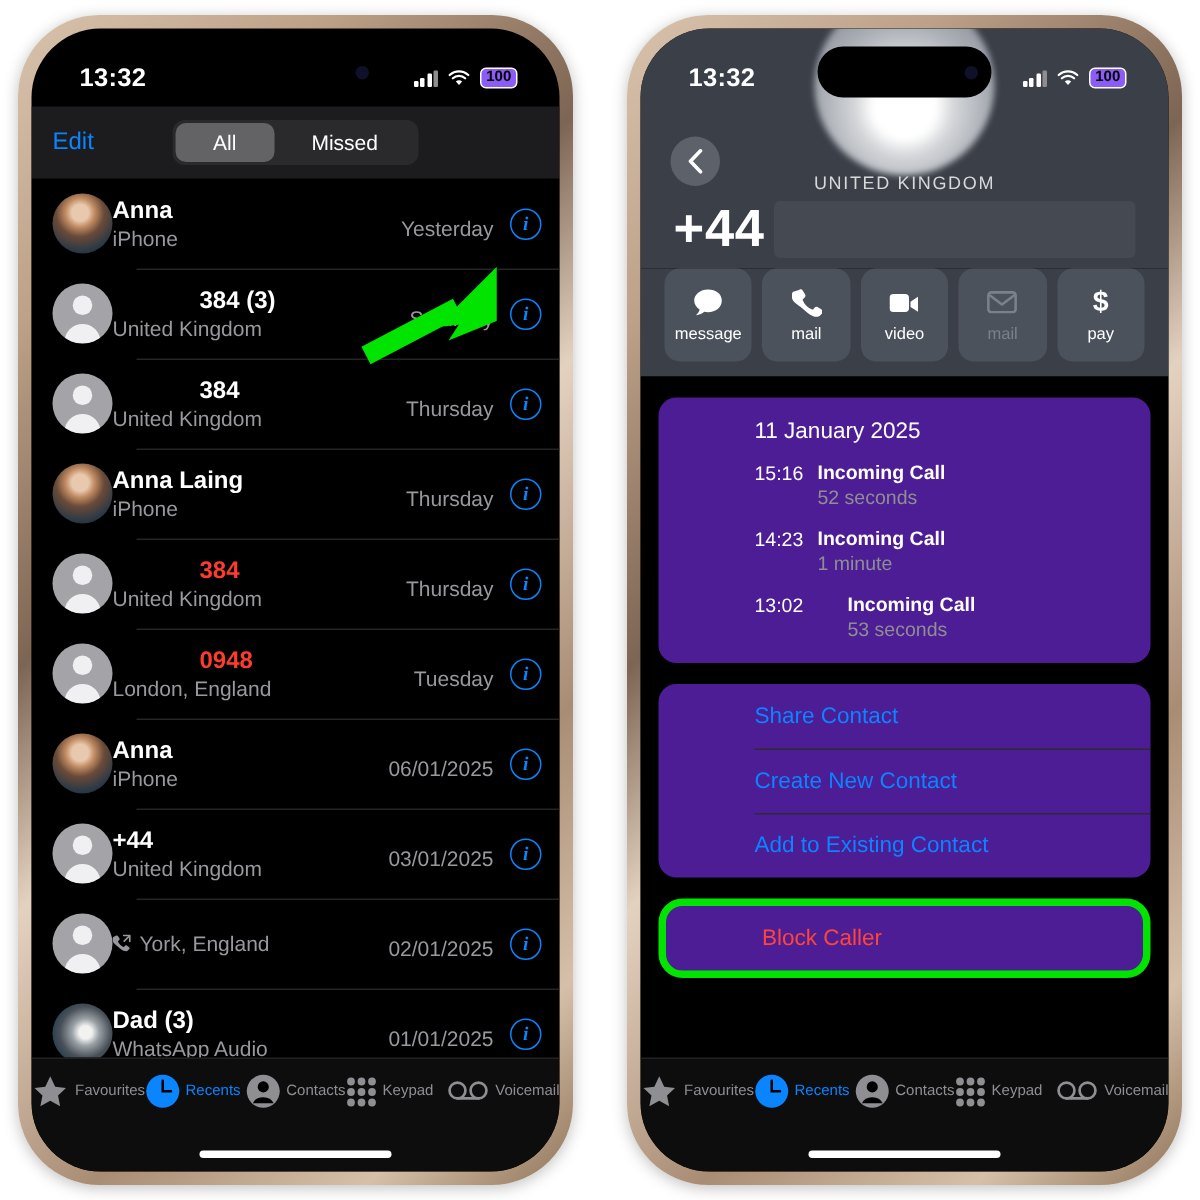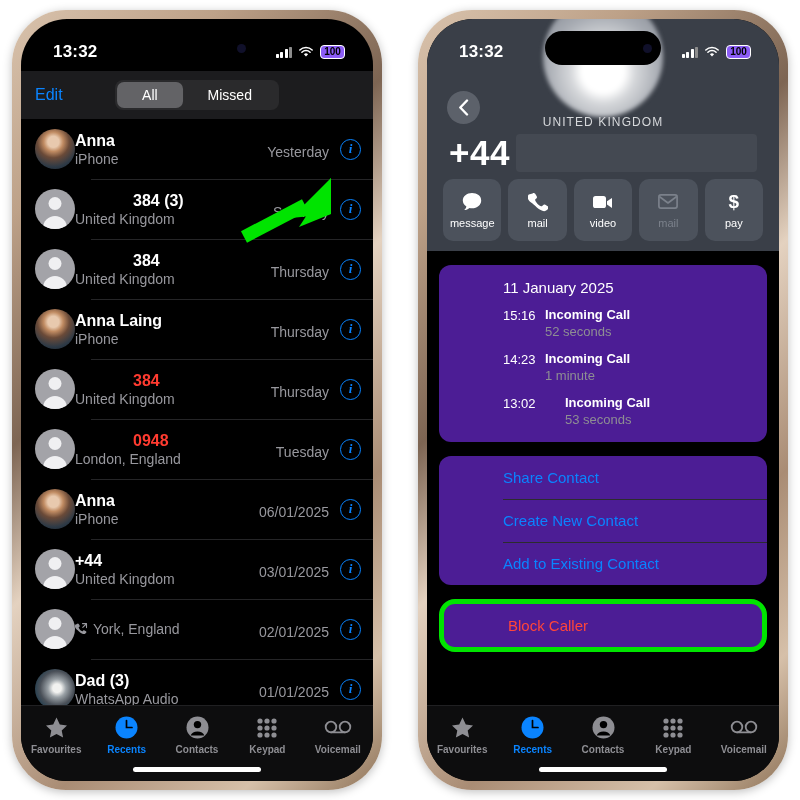--- a/index.html
+++ b/index.html
@@ -93,21 +93,21 @@
     color: #0a84ff; font-size: 13px; font-weight: bold; font-style: italic;
     display: flex; align-items: center; justify-content: center; font-family: "Liberation Serif", serif;
   }
 
   
   .tabbar {
     position: absolute; bottom: 0; left: 0; right: 0; height: 76px;
     background: #0d0d0e; display: flex; align-items: flex-start;
     padding-top: 9px; border-top: .5px solid #202022; z-index: 35;
   }
-  .tab { flex: 1; display: flex; flex-direction: column; align-items: center; gap: 4px; font-weight: bold; }
+  .tab { flex: 1; display: flex; flex-direction: row; align-items: center; gap: 4px; }
   .tab-ico { height: 25px; display: flex; align-items: center; justify-content: center; color: #8e8e93; }
   .tab-lbl { font-size: 10px; color: #8e8e93; }
   .tab.active .tab-lbl { color: #0a84ff; }
   .home-ind {
     position: absolute; bottom: 9px; left: 50%; transform: translateX(-50%);
     width: 128px; height: 5px; border-radius: 3px; background: #fff; z-index: 50;
   }
 
   
   .r-head {

